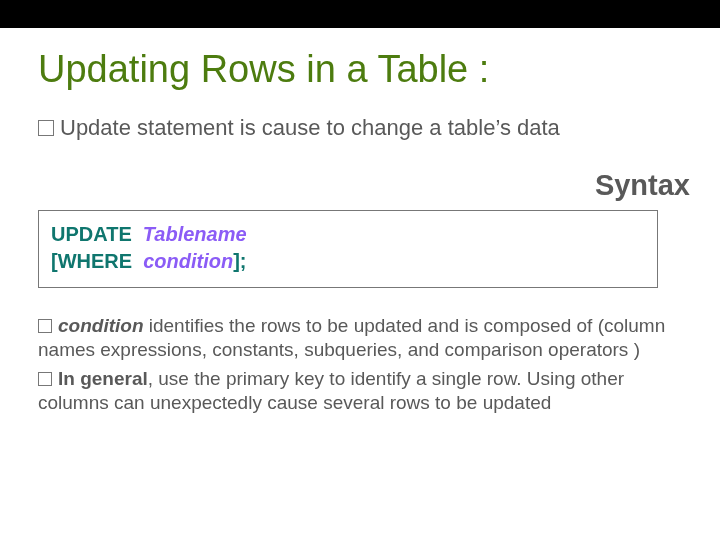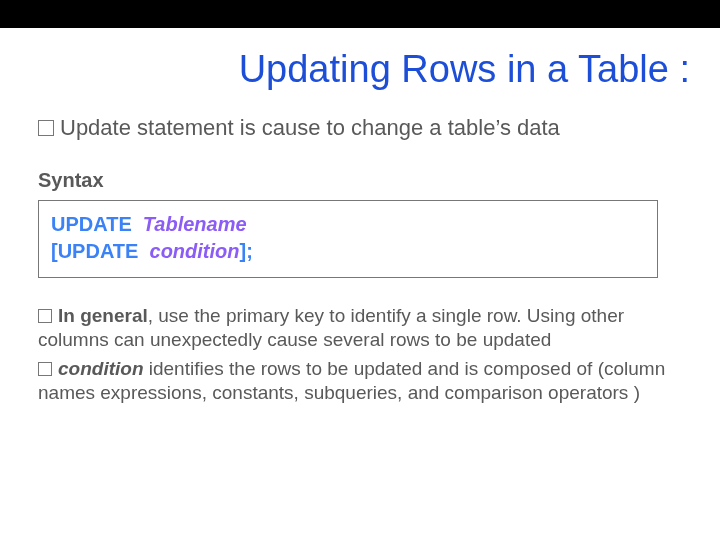--- a/index.html
+++ b/index.html
@@ -22,57 +22,57 @@
     width: 100%;
     height: 28px;
     background: #000;
   }
   .content {
     padding: 20px 30px 0 38px;
   }
   .title {
     font-size: 38px;
     font-weight: 400;
-    color: #1d4ed8;
+    color: #4d7c0f;
     margin: 0 0 24px 0;
-    text-align: right;
   }
   .line1 {
     font-size: 22px;
     color: #595959;
     margin: 0 0 28px 0;
   }
   .line1 .bullet-box {
     display: inline-block;
     width: 14px;
     height: 14px;
     border: 1px solid #777;
     margin-right: 6px;
     vertical-align: -1px;
   }
   .line1 .bold { font-weight: 400; }
   .syntax-label {
-    font-size: 20px;
+    font-size: 29px;
     font-weight: 700;
     color: #595959;
     margin-bottom: 8px;
+    text-align: right;
   }
   .syntax-box {
     border: 1px solid #777;
     padding: 10px 12px 12px 12px;
     width: 620px;
     box-sizing: border-box;
     margin-bottom: 26px;
   }
   .sx-line {
     font-size: 20px;
     line-height: 1.35;
     white-space: pre;
   }
-  .kw { font-weight: 700; color: #3b82f6; }
+  .kw { font-weight: 700; color: #0f766e; }
   .ital { font-style: italic; color: #8b5cf6; font-weight: 700; }
   .body-list {
     font-size: 19px;
     color: #595959;
     line-height: 1.28;
     width: 640px;
   }
   .body-item {
     margin-bottom: 4px;
   }
@@ -97,26 +97,26 @@
     <h1 class="title">Updating Rows in a Table :</h1>
 
     <p class="line1">
       <span class="bullet-box"></span><span class="bold">Update statement</span><span>  is cause to change a table’s data</span>
     </p>
 
     <div class="syntax-label">Syntax</div>
 
     <div class="syntax-box">
       <div class="sx-line"><span class="kw">UPDATE  </span><span class="ital">Tablename</span></div>
-      <div class="sx-line"><span class="kw">[UPDATE  </span><span class="ital">condition</span><span class="kw">];</span></div>
+      <div class="sx-line"><span class="kw">[WHERE  </span><span class="ital">condition</span><span class="kw">];</span></div>
     </div>
 
     <div class="body-list">
       <div class="body-item">
-        <span class="bullet-box"></span><span class="b">In general</span><span>, use the primary key to identify a single row. Using other columns can unexpectedly cause several rows to be updated</span>
+        <span class="bullet-box"></span><span class="bi">condition </span><span>identifies the rows to be updated and is composed of (column names expressions, constants, subqueries, and comparison operators )</span>
       </div>
       <div class="body-item">
-        <span class="bullet-box"></span><span class="bi">condition </span><span>identifies the rows to be updated and is composed of (column names expressions, constants, subqueries, and comparison operators )</span>
+        <span class="bullet-box"></span><span class="b">In general</span><span>, use the primary key to identify a single row. Using other columns can unexpectedly cause several rows to be updated</span>
       </div>
     </div>
 
   </div>
 </div>
 
 </body></html>

